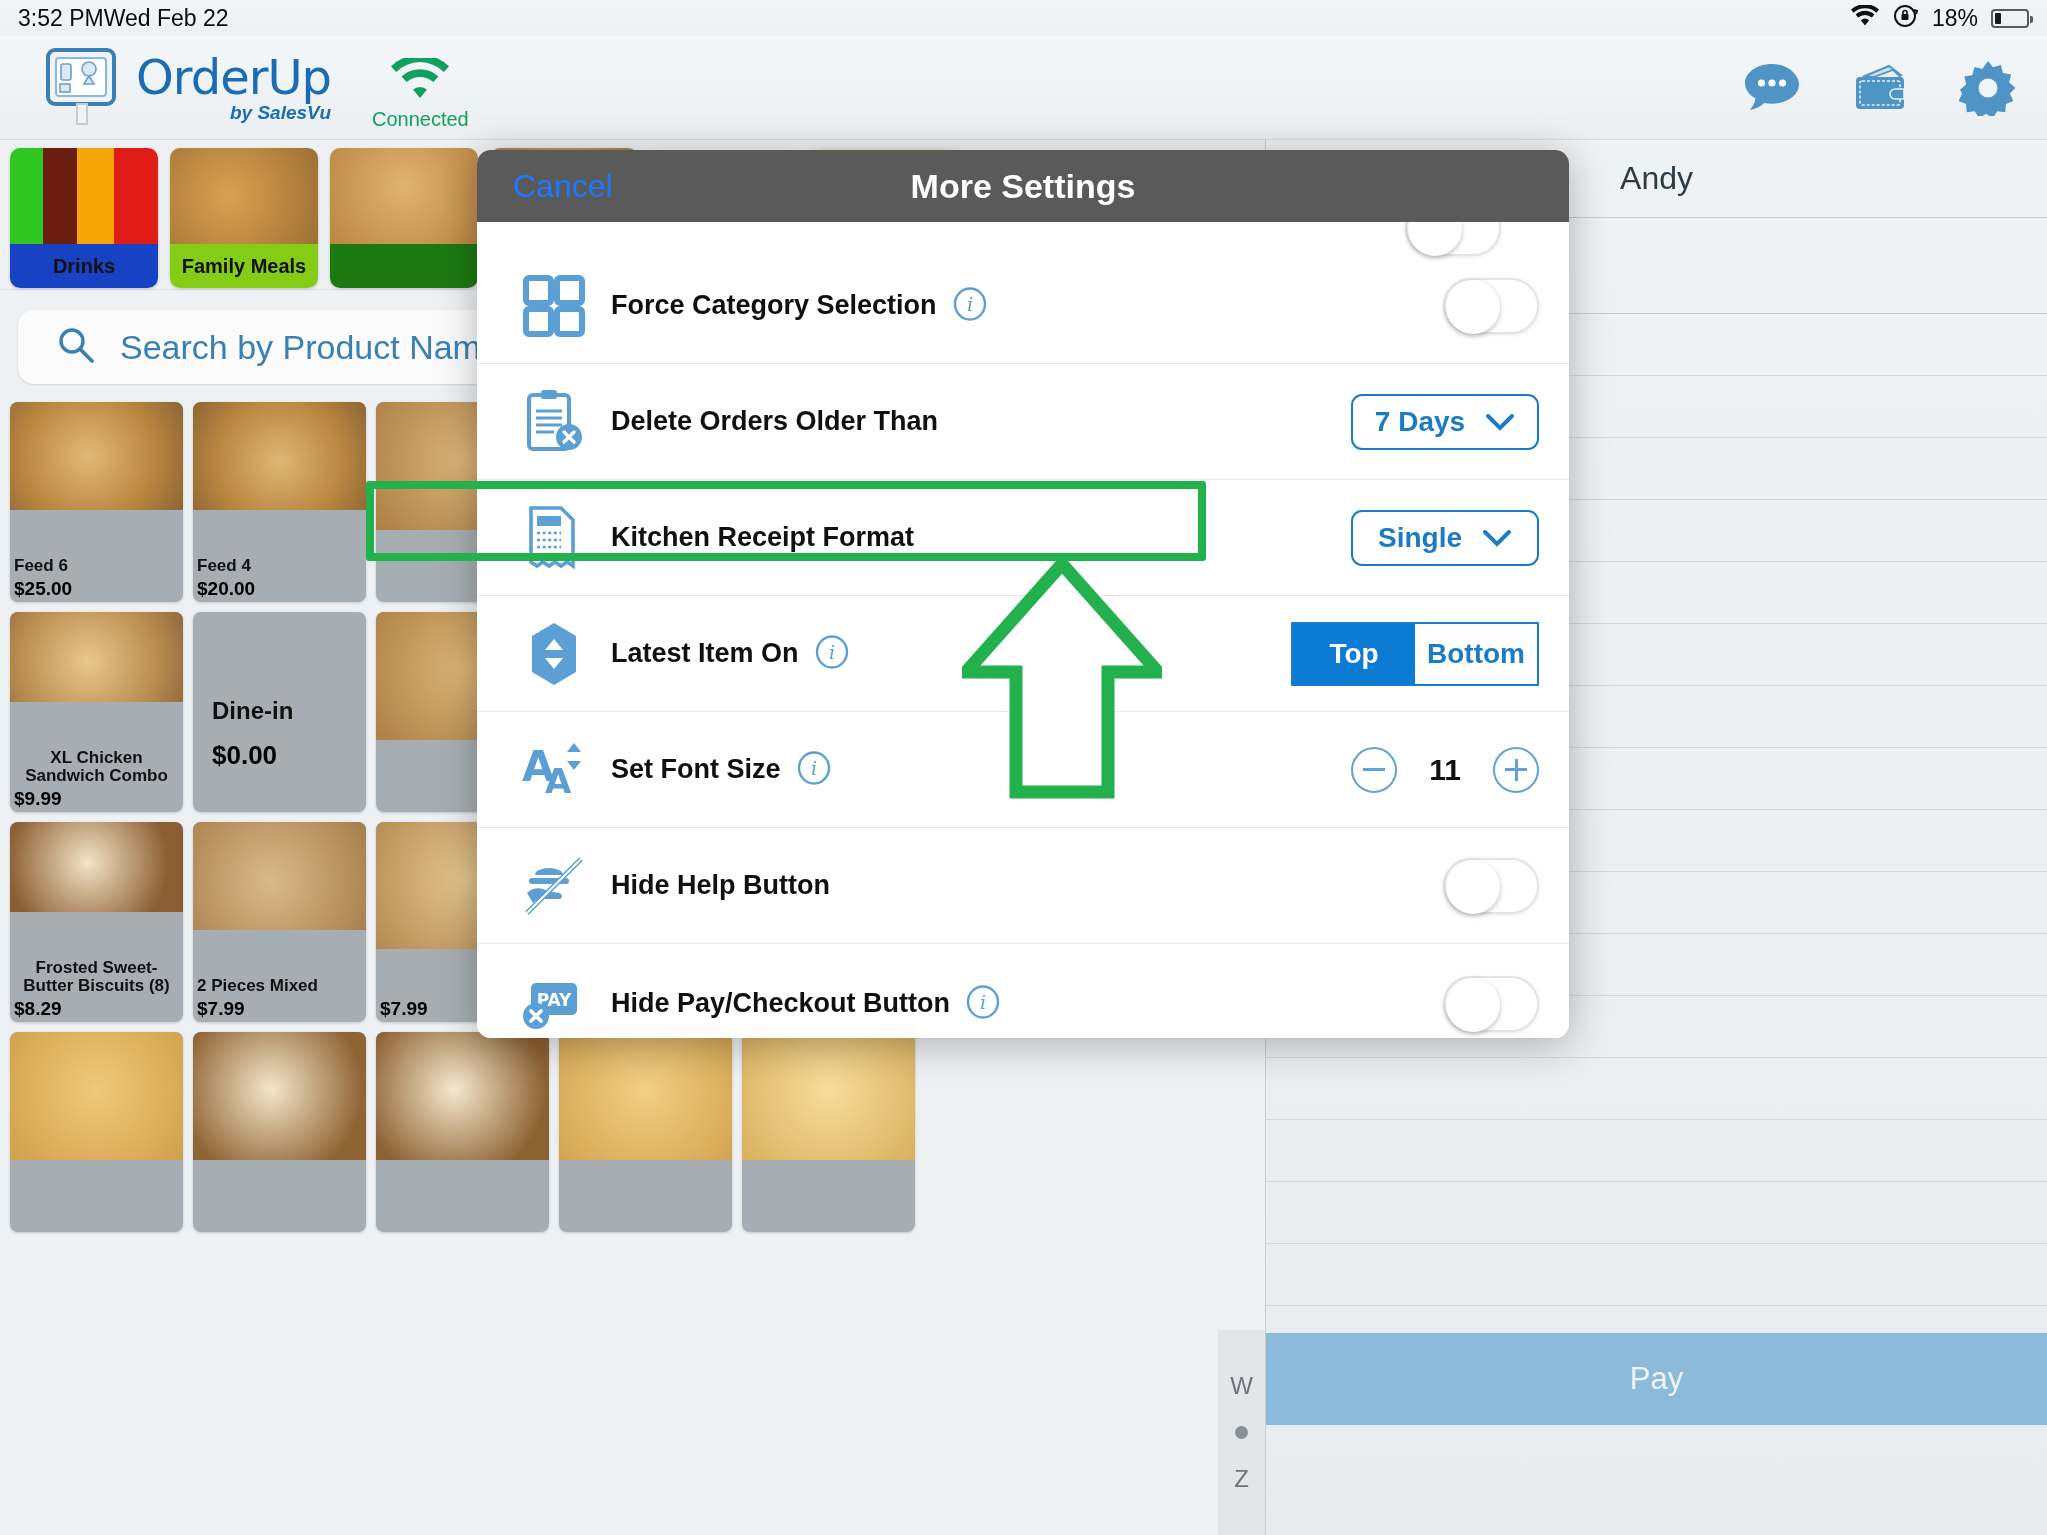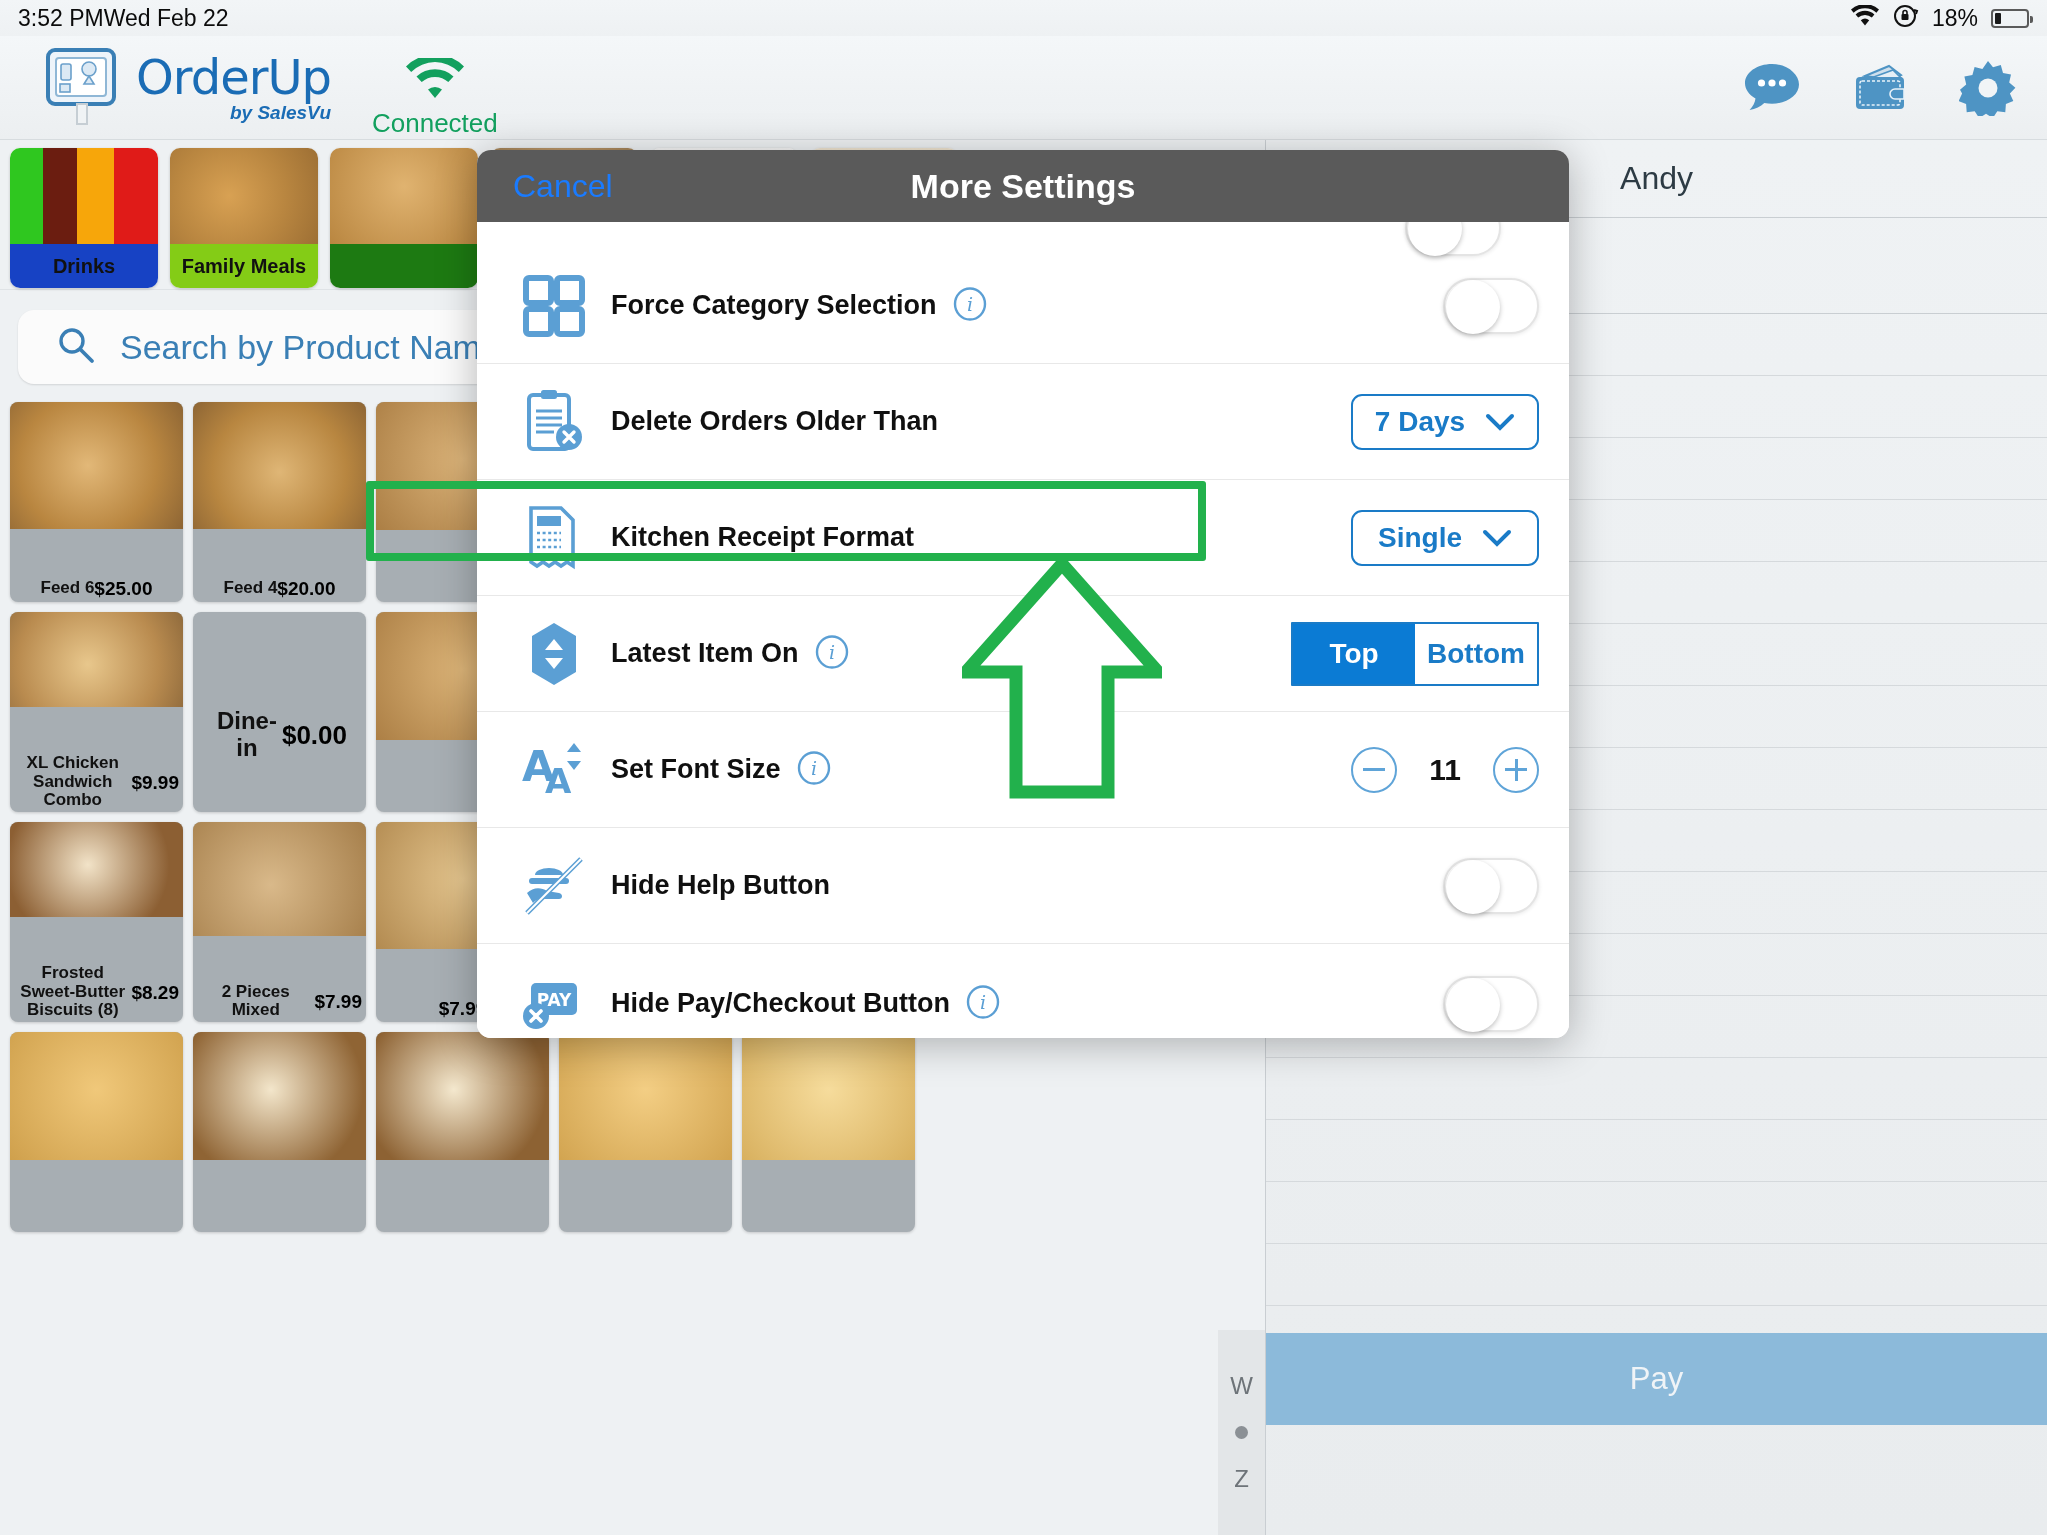--- a/index.html
+++ b/index.html
@@ -35,21 +35,21 @@
     border-bottom: 1px solid #d7dcdf;
   }
   #brand { position: absolute; left: 40px; top: 6px; display: flex; align-items: center; gap: 10px; }
   .brand-text { display: flex; flex-direction: column; align-items: flex-end; line-height: 1; }
   .brand-name { font-size: 48px; color: #1a6cb5; letter-spacing: -1px; font-weight: 400;
     font-family: "DejaVu Sans", sans-serif; }
   .brand-sub { font-size: 19px; color: #1a6cb5; font-style: italic; font-weight: bold; margin-top: 2px;}
 
   #conn-status { position: absolute; left: 372px; top: 22px; display: flex;
     flex-direction: column; align-items: center; gap: 2px; }
-  .conn-label { font-size: 26px; color: #12a05e; }
+  .conn-label { font-size: 20px; color: #12a05e; }
 
   #header-icons { position: absolute; right: 30px; top: 24px; display: flex;
     align-items: center; gap: 50px; }
 
   
   #left-pane { position: absolute; top: 140px; left: 0; width: 1265px; bottom: 0;
     background: #eef1f3; overflow: hidden; }
 
   #category-strip { position: absolute; top: 0; left: 0; width: 1265px; height: 150px;
     background: #eef1f3; border-bottom: 1px solid #dfe3e6; display: flex;
@@ -67,21 +67,21 @@
     background: #fbfbfb; border-radius: 16px; box-shadow: 0 1px 2px rgba(0,0,0,.12);
     display: flex; align-items: center; padding-left: 38px; gap: 24px; }
   #search-ph { font-size: 34px; color: #3a7fb5; }
 
   #product-grid { position: absolute; top: 262px; left: 10px; width: 1255px; bottom: 0;
     display: flex; flex-wrap: wrap; gap: 10px; align-content: flex-start; }
   .prod-tile { width: 173px; height: 200px; border-radius: 8px; overflow: hidden;
     background: #a7aeb3; box-shadow: 0 1px 3px rgba(0,0,0,.18);
     display: flex; flex-direction: column; }
   .prod-img { height: 128px; background-size: cover; background-position: center; }
-  .prod-meta { flex: 1; display: flex; flex-direction: row; align-items: center;
+  .prod-meta { flex: 1; display: flex; flex-direction: column; align-items: flex-start;
     justify-content: center; text-align: center; padding: 2px 4px; margin-top: 45px; }
   .prod-name { font-size: 17px; font-weight: bold; color: #111; line-height: 1.1; }
   .prod-price { font-size: 19px; font-weight: bold; color: #000000; margin-top: 2px; }
   .prod-tile.no-img .prod-meta { justify-content: space-around; padding: 34px 19px; }
   .prod-tile.no-img .prod-name { font-size: 24px; }
   .prod-tile.no-img .prod-price { font-size: 26px; }
 
   
   #right-pane { position: absolute; top: 140px; right: 0; width: 782px; bottom: 0;
     background: linear-gradient(to bottom,#eff2f4,#e9ecee); border-left: 1px solid #c9ced2; }

